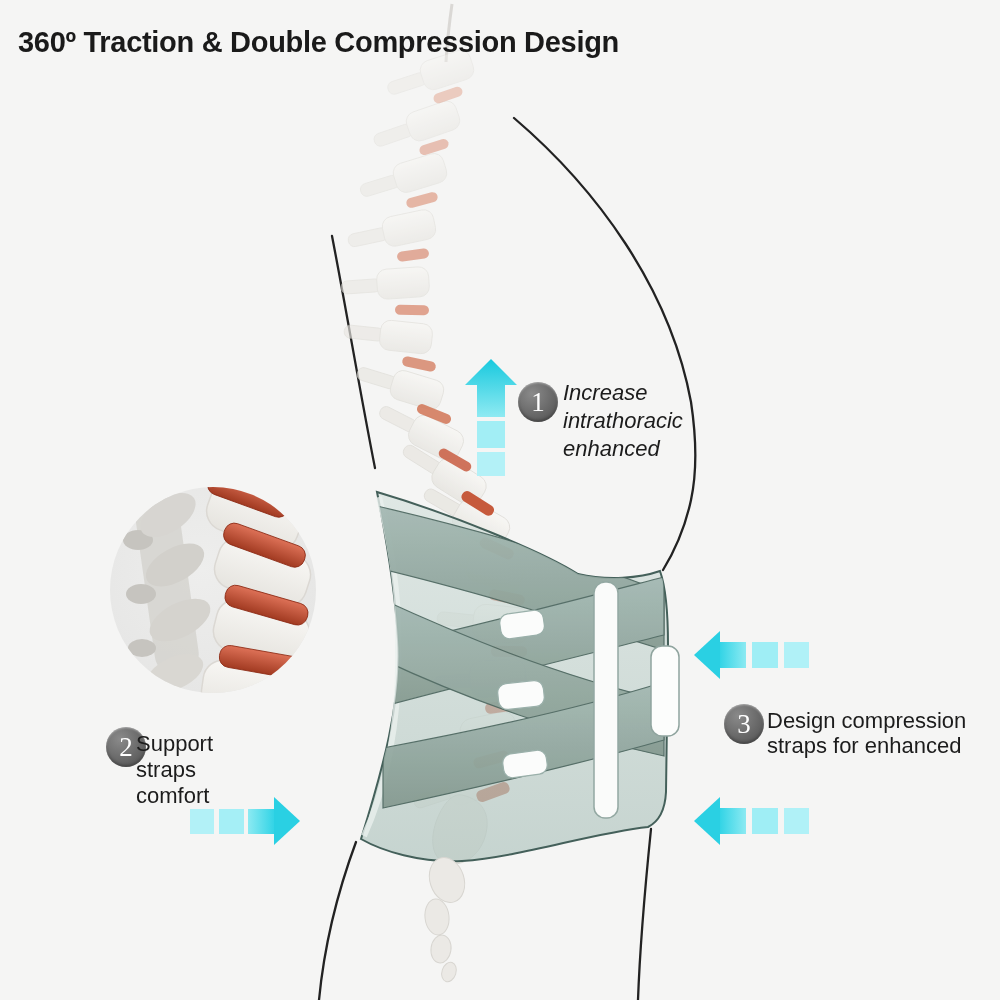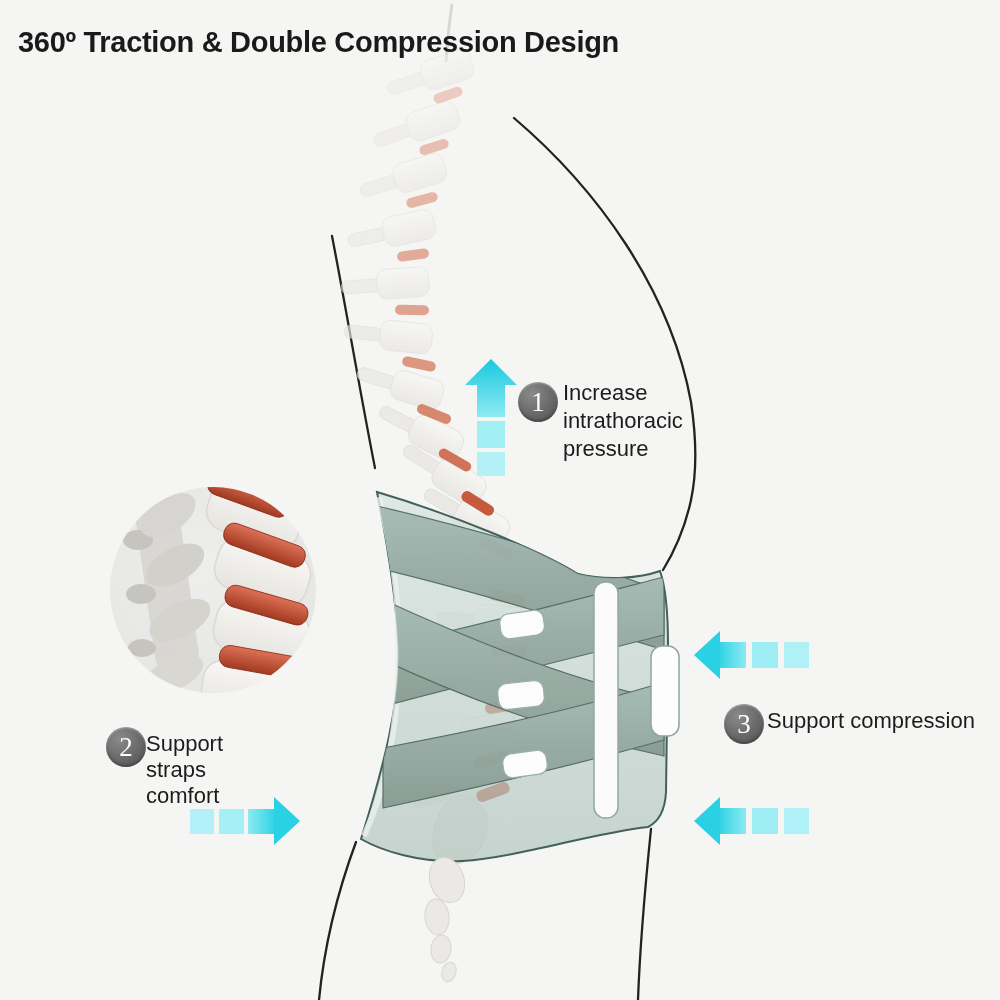--- a/index.html
+++ b/index.html
@@ -18,27 +18,27 @@
   svg.illus{position:absolute;left:0;top:0;}
   .badge{
     position:absolute;width:40px;height:40px;border-radius:50%;
     background:radial-gradient(circle at 35% 30%, #8a8a8a, #5a5a5a 78%);
     color:#ffffff;display:flex;align-items:center;justify-content:center;
     font-family:"Liberation Serif",serif;font-size:27px;
     box-shadow:inset 0 1px 2px rgba(255,255,255,.4), inset 0 -2px 3px rgba(0,0,0,.28);
   }
   .ctext{position:absolute;font-size:22px;color:#1c1c1c;}
   .ctext .line{white-space:nowrap;}
-  .c1 .ctext{line-height:28px;}
+  .c1 .ctext{line-height:28px;font-style:italic;}
   .c2 .ctext{line-height:26px;}
   .c3 .ctext{line-height:25px;}
   .b1{left:518px;top:382px;}
   .t1{left:563px;top:379px;}
   .b2{left:106px;top:727px;}
-  .t2{left:146px;top:731px;}
+  .t2{left:136px;top:731px;}
   .b3{left:724px;top:704px;}
   .t3{left:767px;top:708px;}
 </style>
 </head>
 <body>
 
 <div class="canvas">
 
   <svg class="illus" width="1000" height="1000" viewBox="0 0 1000 1000">
     <defs>
@@ -288,37 +288,38 @@
 
   <div class="title">360º Traction &amp; Double Compression Design</div>
 
   <div class="callout c1">
     <div class="badge b1">
       <span>1</span>
     </div>
     <div class="ctext t1">
       <div class="line">Increase</div>
       <div class="line">intrathoracic</div>
-      <div class="line">pressure</div>
+      <div class="line">enhanced</div>
     </div>
   </div>
 
   <div class="callout c2">
     <div class="badge b2">
       <span>2</span>
     </div>
     <div class="ctext t2">
       <div class="line">Support</div>
       <div class="line">straps</div>
       <div class="line">comfort</div>
     </div>
   </div>
 
   <div class="callout c3">
     <div class="badge b3">
       <span>3</span>
     </div>
     <div class="ctext t3">
-      <div class="line">Support compression</div>
+      <div class="line">Design compression</div>
+      <div class="line">straps for enhanced</div>
     </div>
   </div>
 
 </div>
 
 </body></html>

